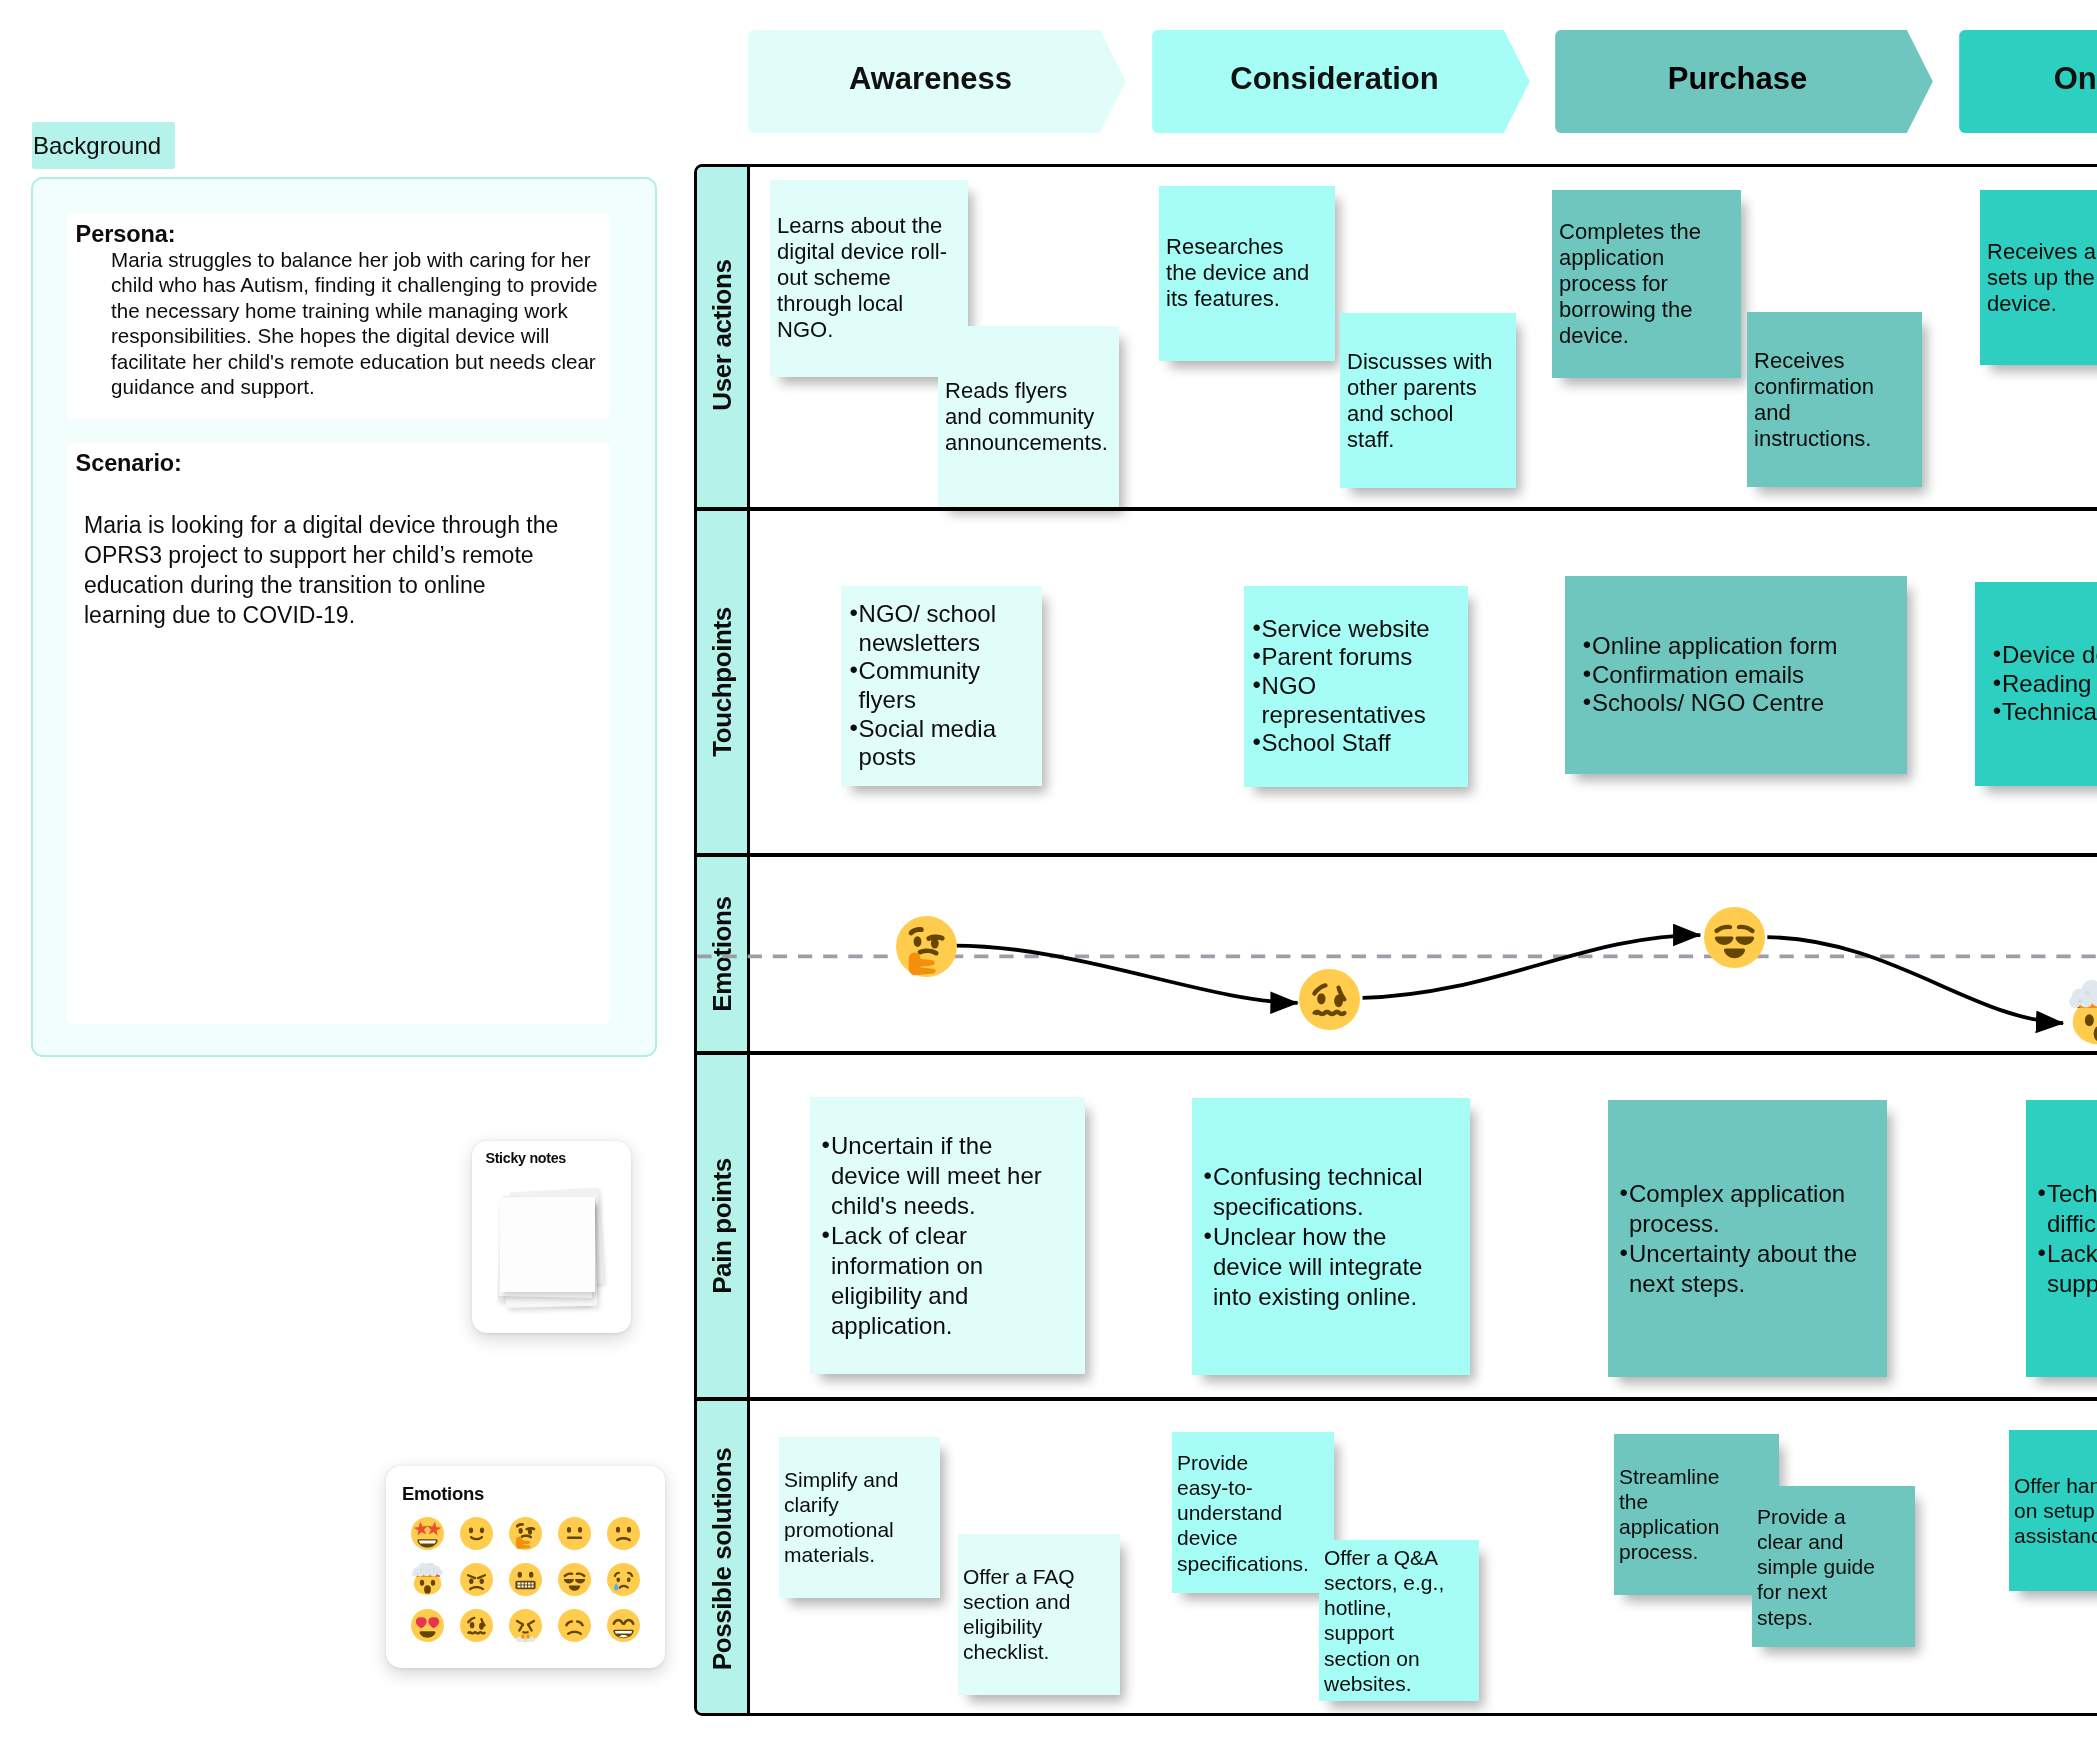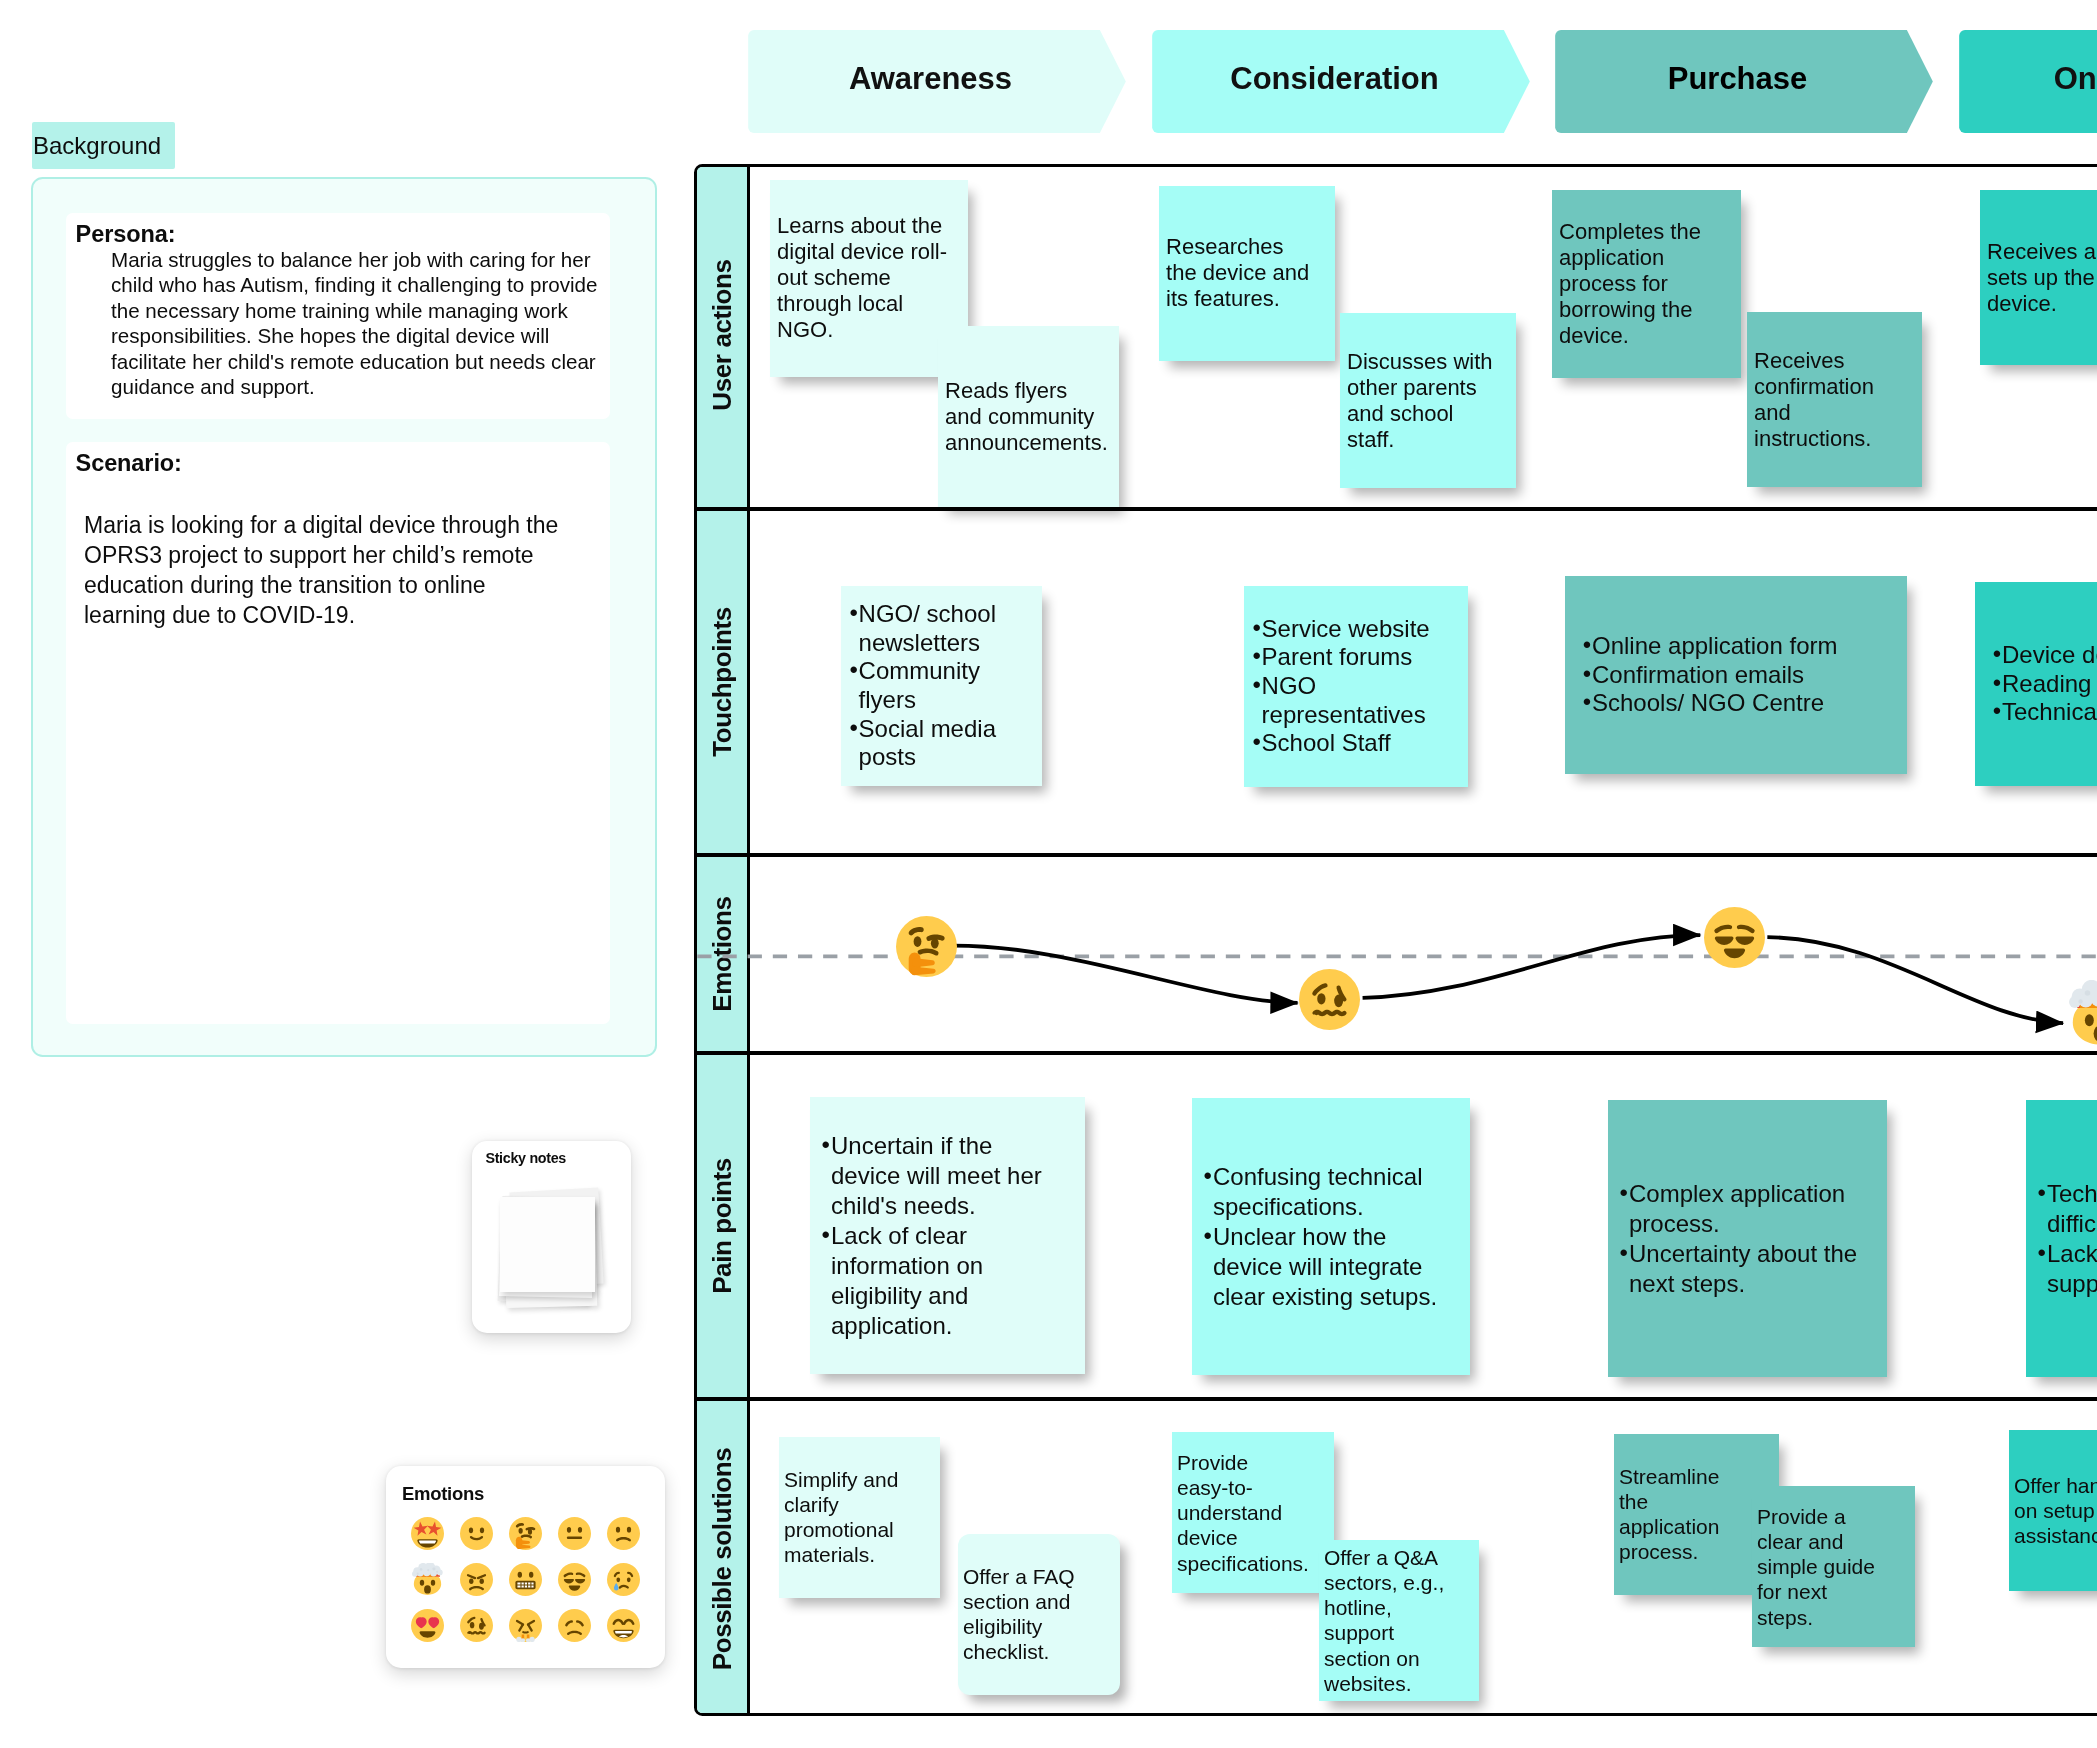--- a/index.html
+++ b/index.html
@@ -355,21 +355,21 @@
           <ul>
             <li>Uncertain if the device will meet her child's needs.</li>
             <li>Lack of clear information on eligibility and application.</li>
           </ul>
         </div>
       </div>
  <div class="note n-pp" style="left:495px;top:931px;width:278px;height:277px;background:#A5FDF6;">
         <div class="ct">
           <ul>
             <li>Confusing technical specifications.</li>
-            <li>Unclear how the device will integrate clear existing setups.</li>
+            <li>Unclear how the device will integrate into existing online.</li>
           </ul>
         </div>
       </div>
  <div class="note n-pp" style="left:911px;top:933px;width:279px;height:277px;background:#6FC6BE;">
         <div class="ct">
           <ul>
             <li>Complex application process.</li>
             <li>Uncertainty about the next steps.</li>
           </ul>
         </div>
@@ -379,21 +379,21 @@
           <ul>
             <li>Technical setup difficulties.</li>
             <li>Lack of immediate support during setup.</li>
           </ul>
         </div>
       </div>
 
  <div class="note n-ps" style="left:82px;top:1270px;width:161px;height:161px;background:#E0FDF9;">
         <div class="ct"><span>Simplify and clarify promotional materials.</span></div>
       </div>
- <div class="note n-ps" style="left:261px;top:1367px;width:162px;height:161px;background:#E0FDF9;border-radius:12px;">
+ <div class="note n-ps" style="left:261px;top:1367px;width:162px;height:161px;background:#E0FDF9;">
         <div class="ct"><span>Offer a FAQ section and eligibility checklist.</span></div>
       </div>
  <div class="note n-ps" style="left:475px;top:1265px;width:162px;height:161px;background:#A5FDF6;">
         <div class="ct"><span>Provide easy-to-understand device specifications.</span></div>
       </div>
  <div class="note n-ps" style="left:622px;top:1373px;width:160px;height:161px;background:#A5FDF6;padding-left:28px;">
         <div class="ct"><span>Offer a Q&amp;A sectors, e.g., hotline, support section on websites.</span></div>
       </div>
  <div class="note n-ps" style="left:917px;top:1267px;width:165px;height:161px;background:#6FC6BE;padding-left:22px;">
         <div class="ct"><span>Streamline the application process.</span></div>

